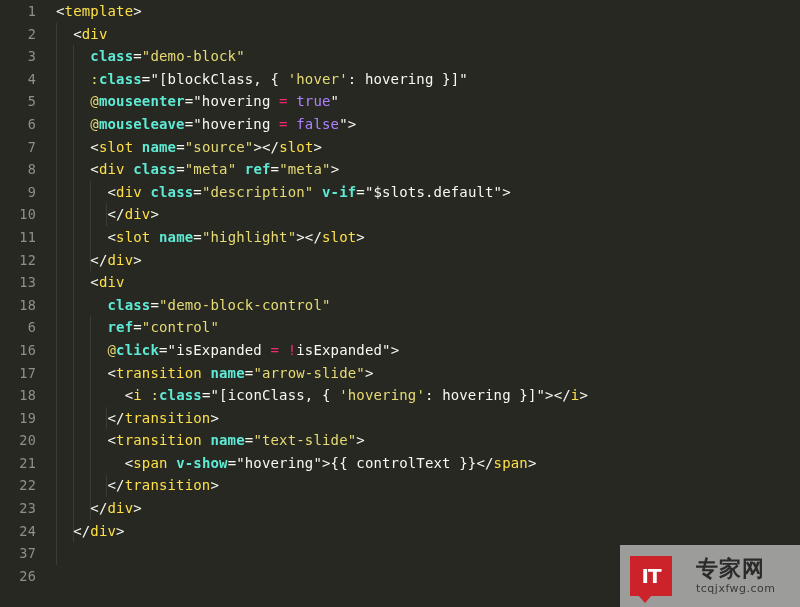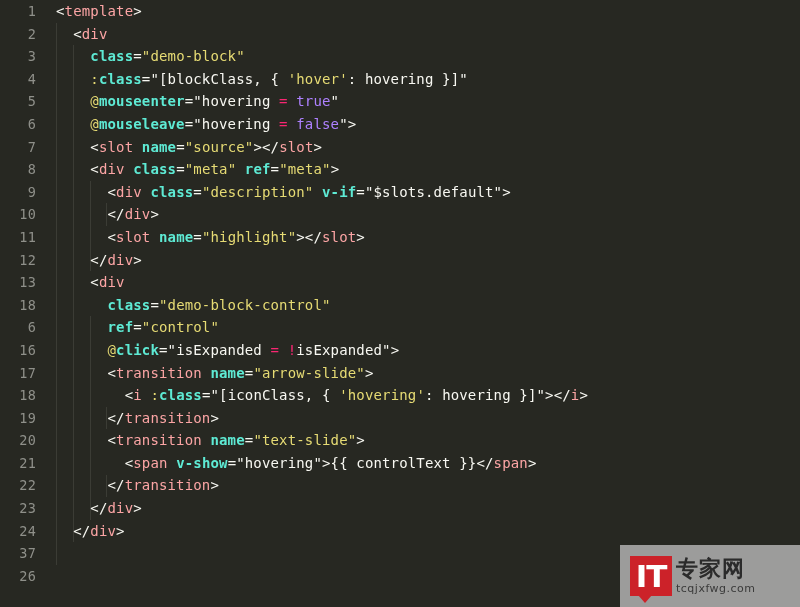--- a/index.html
+++ b/index.html
@@ -65,21 +65,21 @@
     line-height: 22.6px;
     white-space: pre;
     color: #f8f8f2;
     padding-left: 10px;
     box-sizing: border-box;
     letter-spacing: 0.15px;
   }
 
   
   .p  { color: #f8f8f2; }            
-  .t  { color: #fca5a5; }            
+  .t  { color: #fde047; }            
   .a  { color: #5eead4; font-weight: bold; }            
   .s  { color: #e6db74; }            
   .o  { color: #f92672; }            
   .b  { color: #ae81ff; }            
 
   
   .watermark {
     position: absolute;
     right: 0;
     bottom: 0;
@@ -109,26 +109,26 @@
     bottom: -7px;
     width: 0; height: 0;
     border-left: 7px solid transparent;
     border-right: 7px solid transparent;
     border-top: 8px solid #cc2229;
   }
   .wm-logo-text {
     color: #ffffff;
     font-family: "DejaVu Sans", "Liberation Sans", sans-serif;
     font-weight: bold;
-    font-size: 31px;
+    font-size: 20px;
     letter-spacing: -1px;
     line-height: 1;
   }
   .wm-right {
-    margin-left: 4px;
+    margin-left: 24px;
     display: flex;
     flex-direction: column;
     justify-content: center;
   }
   .wm-cn {
     color: #2b2b2b;
     font-family: "DejaVu Sans", "Liberation Sans", sans-serif;
     font-weight: bold;
     font-size: 22px;
     line-height: 1.05;

